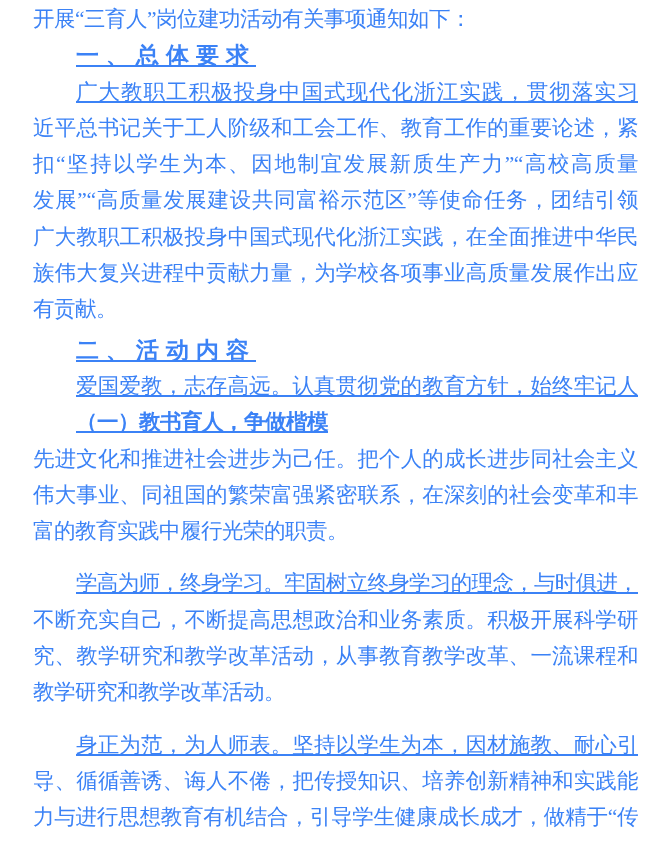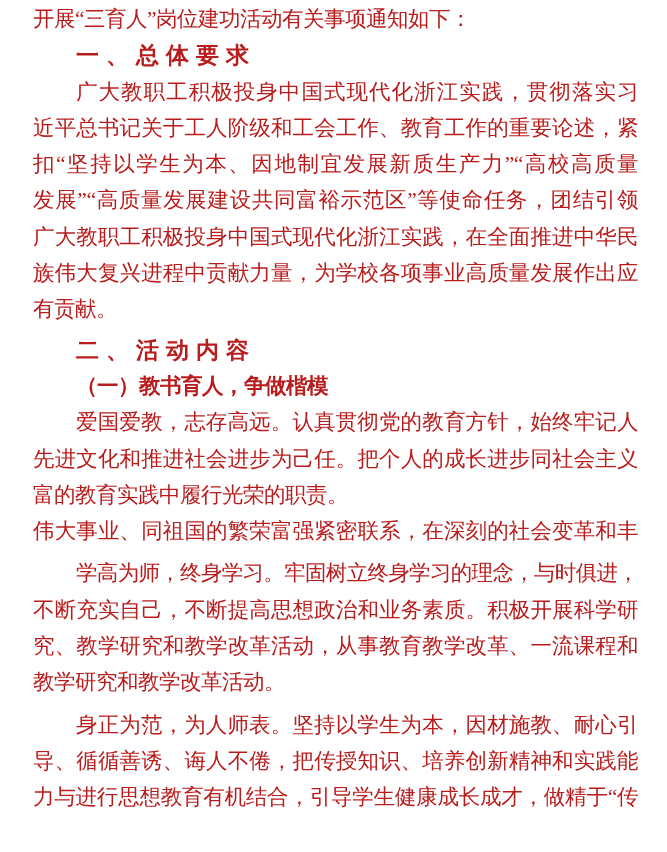--- a/index.html
+++ b/index.html
@@ -5,21 +5,21 @@
   html, body {
     margin: 0;
     padding: 0;
     background: #ffffff;
   }
   .page {
     position: relative;
     width: 667px;
     height: 852px;
     background: #ffffff;
-    color: #b91c1c;
+    color: #3b82f6;
     box-sizing: border-box;
     padding: 1px 29px 16px 33px;
     font-family: "Liberation Serif", "DejaVu Serif", serif;
     font-size: 21.5px;
     letter-spacing: -0.5px;
     overflow: hidden;
   }
   .ln {
     height: 36.3px;
     line-height: 36.3px;
@@ -27,54 +27,54 @@
     white-space: nowrap;
   }
   
   .jst {
     white-space: normal;
     text-align: justify;
     text-align-last: justify;
     text-justify: inter-character;
   }
   
-  .ind { padding-left: 43px; }
+  .ind { padding-left: 43px; text-decoration: underline; }
   
   .h1 {
     font-family: "Liberation Sans", "DejaVu Sans", sans-serif;
     font-weight: 700;
     font-size: 23px;
     letter-spacing: 7px;
   }
   
   .kai { font-weight: 600; }
   
   .tight { letter-spacing: -0.8px; }
   .mt4 { margin-top: 4px; }
-  .mt6 { margin-top: 6px; }
+  .mt6 { margin-top: 16px; }
 </style>
 </head>
 <body>
 
 <div class="page">
   <div class="ln">开展“三育人”岗位建功活动有关事项通知如下：</div>
   <div class="ln h1 ind">一、总体要求</div>
   <div class="ln ind jst">广大教职工积极投身中国式现代化浙江实践，贯彻落实习</div>
   <div class="ln jst">近平总书记关于工人阶级和工会工作、教育工作的重要论述，紧</div>
   <div class="ln jst">扣“坚持以学生为本、因地制宜发展新质生产力”“高校高质量</div>
   <div class="ln jst">发展”“高质量发展建设共同富裕示范区”等使命任务，团结引领</div>
   <div class="ln jst">广大教职工积极投身中国式现代化浙江实践，在全面推进中华民</div>
   <div class="ln jst">族伟大复兴进程中贡献力量，为学校各项事业高质量发展作出应</div>
   <div class="ln">有贡献。</div>
   <div class="ln h1 ind mt4">二、活动内容</div>
+  <div class="ln ind jst">爱国爱教，志存高远。认真贯彻党的教育方针，始终牢记人</div>
   <div class="ln kai ind">（一）教书育人，争做楷模</div>
-  <div class="ln ind jst">爱国爱教，志存高远。认真贯彻党的教育方针，始终牢记人</div>
   <div class="ln jst">先进文化和推进社会进步为己任。把个人的成长进步同社会主义</div>
+  <div class="ln jst">伟大事业、同祖国的繁荣富强紧密联系，在深刻的社会变革和丰</div>
   <div class="ln">富的教育实践中履行光荣的职责。</div>
-  <div class="ln jst">伟大事业、同祖国的繁荣富强紧密联系，在深刻的社会变革和丰</div>
   <div class="ln ind jst tight mt6">学高为师，终身学习。牢固树立终身学习的理念，与时俱进，</div>
   <div class="ln jst">不断充实自己，不断提高思想政治和业务素质。积极开展科学研</div>
   <div class="ln jst">究、教学研究和教学改革活动，从事教育教学改革、一流课程和</div>
   <div class="ln">教学研究和教学改革活动。</div>
   <div class="ln ind jst mt6">身正为范，为人师表。坚持以学生为本，因材施教、耐心引</div>
   <div class="ln jst">导、循循善诱、诲人不倦，把传授知识、培养创新精神和实践能</div>
   <div class="ln jst">力与进行思想教育有机结合，引导学生健康成长成才，做精于“传</div>
 </div>
 
 </body></html>

